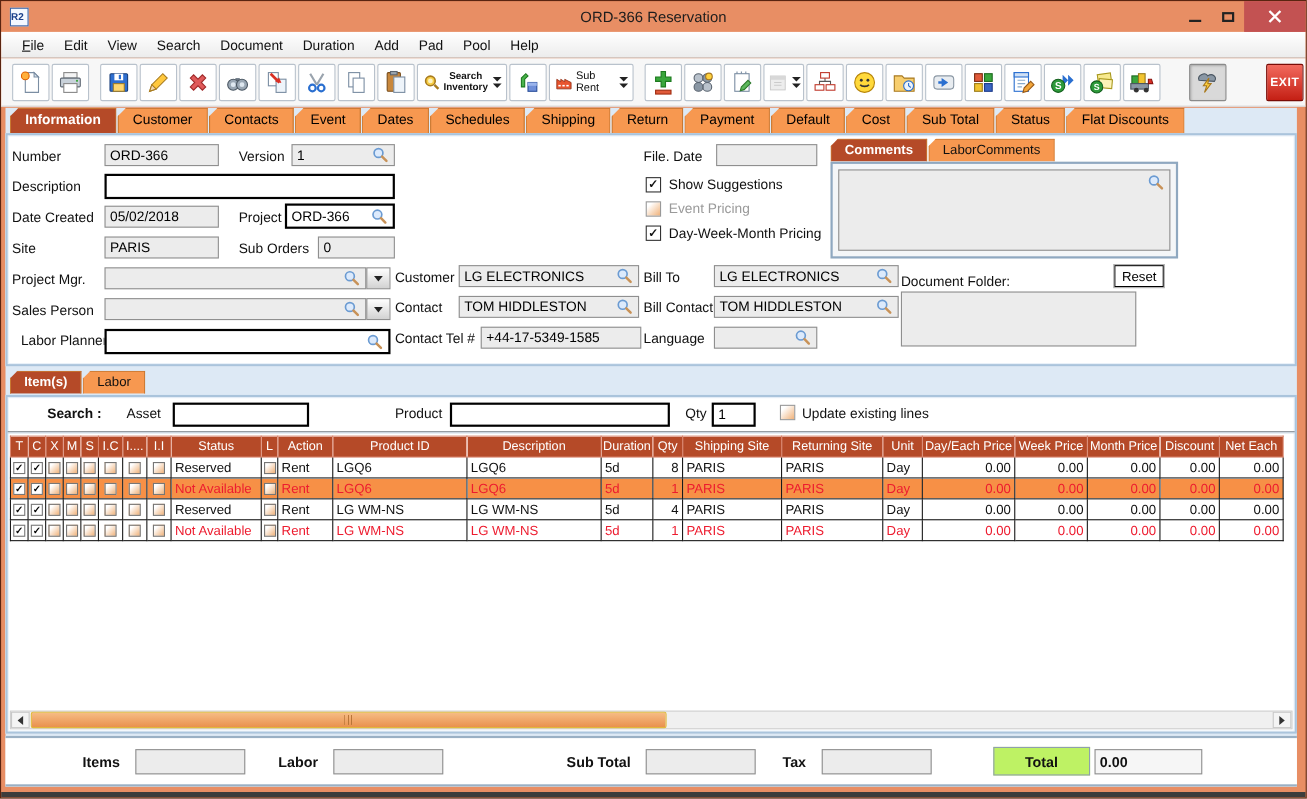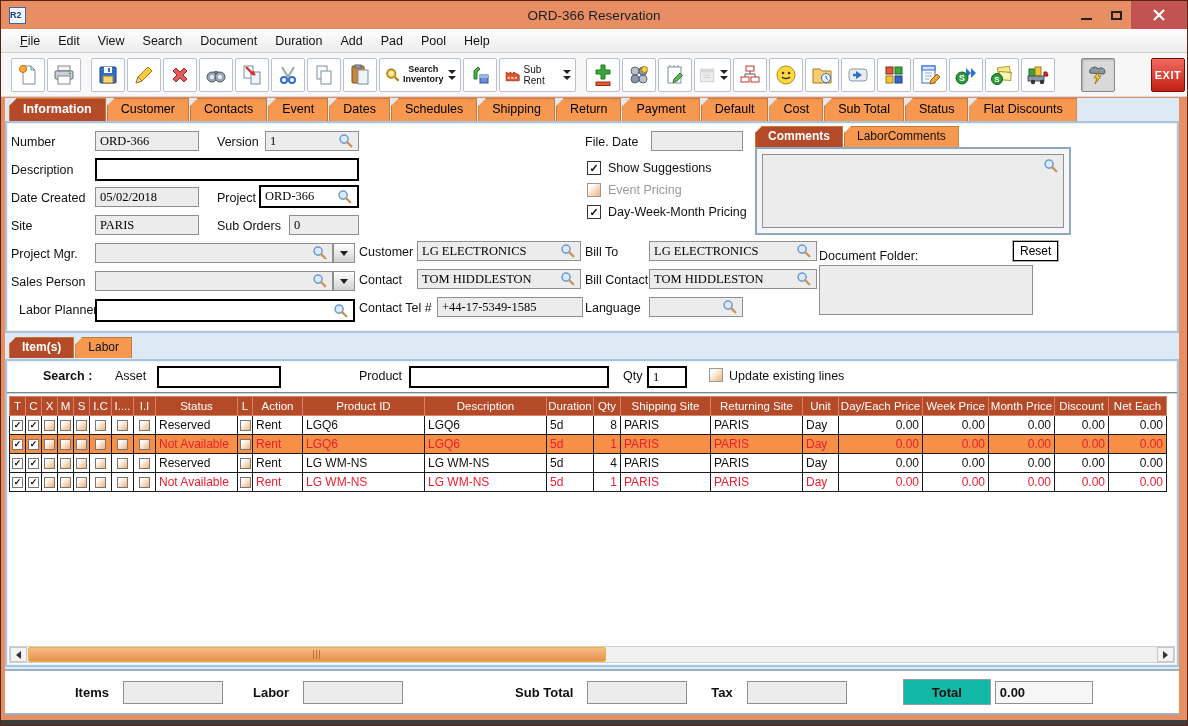--- a/index.html
+++ b/index.html
@@ -52,21 +52,21 @@
          font-size:12.5px; padding:3px 13px 4px; margin-right:1px; height:23px;
          clip-path:polygon(8px 0,100% 0,100% 100%,0 100%,0 8px); white-space:nowrap; }
   .tab.active { background:#b54a28; color:#fff; font-weight:bold; }
 
   
   .panel { background:#fff; border:2px solid #aac4dc; box-shadow:inset 0 0 0 1px #e9f1f9; }
   .info-panel { position:absolute; top:23px; left:0; right:0; height:212px; }
   .abs { position:absolute; }
   .lbl { font-size:12.5px; color:#111; white-space:nowrap; }
   .lbl.dis { color:#9a9a9a; }
-  .field, .efield { height:20px; font-size:12.5px; font-family:Liberation Serif, serif;
+  .field, .efield { height:20px; font-size:12.5px; font-family:Liberation Sans, sans-serif;
           padding:1px 4px; color:#000; display:flex; align-items:center; }
   .field { background:#ececec; border:1px solid #8f8f8f; }
   .efield { background:#fff; border:2px solid #000; }
   .field input, .efield input { border:none; background:transparent; width:100%; height:100%;
           font:inherit; color:inherit; outline:none; padding:0; }
   .mag { width:16px; height:16px; flex:0 0 16px; margin-left:auto; }
   .ddbtn { width:22px; height:20px; background:linear-gradient(#fff,#d2d2d2); border:1px solid #8f8f8f;
            display:flex; align-items:center; justify-content:center; }
   .ddbtn i { width:0; height:0; border-left:4px solid transparent; border-right:4px solid transparent;
              border-top:5px solid #222; }
@@ -123,21 +123,21 @@
               display:flex; align-items:center; justify-content:center; }
   .hs-grip { width:8px; height:9px;
              background:repeating-linear-gradient(90deg,#b97538 0 1px,transparent 1px 3px); }
 
   
   .totals { position:absolute; left:0; right:0; bottom:0; height:46px; background:#fff;
             border-top:2px solid #9ab0c4; border-bottom:2px solid #9ab0c4;
             display:flex; align-items:center; }
   .totals .tl { font-size:13px; font-weight:bold; }
   .totals .field { height:23px; }
-  .total-box { width:88px; height:26px; border:1px solid #8f9fae; background:#14b8a6; display:flex;
+  .total-box { width:88px; height:26px; border:1px solid #8f9fae; background:#bef264; display:flex;
                align-items:center; justify-content:center; font-size:13px; font-weight:bold; }
   .tval { width:98px; height:23px; background:#f6f6f6; border:1px solid #8f8f8f; font-weight:bold;
           display:flex; align-items:center; padding:1px 4px; font-size:13px; }
   .bottom-dark { position:absolute; left:0; right:0; bottom:0; height:5px; background:#3c3c3c; }
 </style>
 </head>
 <body>
 
 <div class="window">
 

